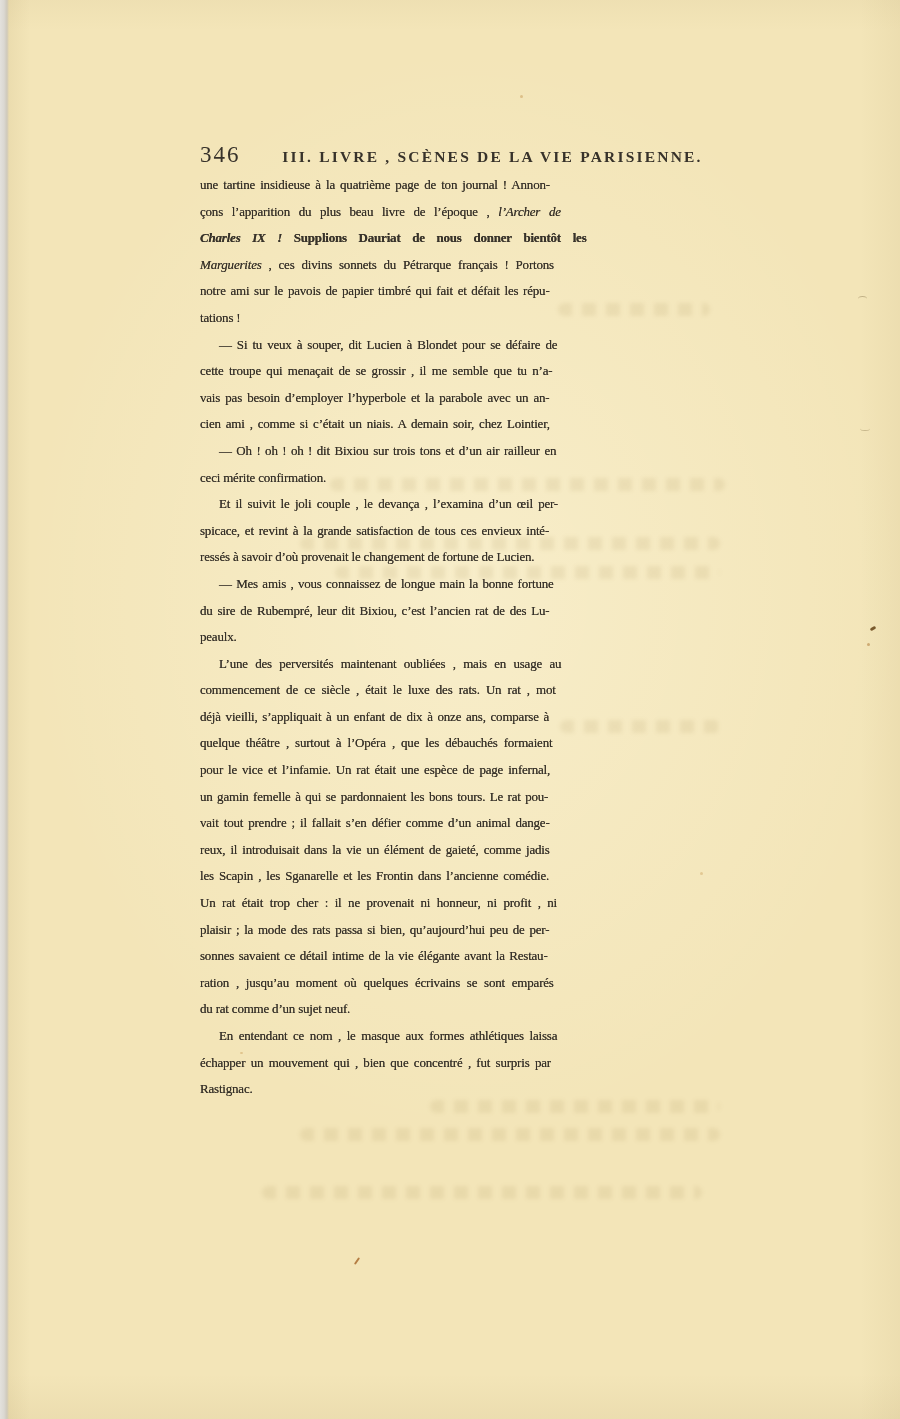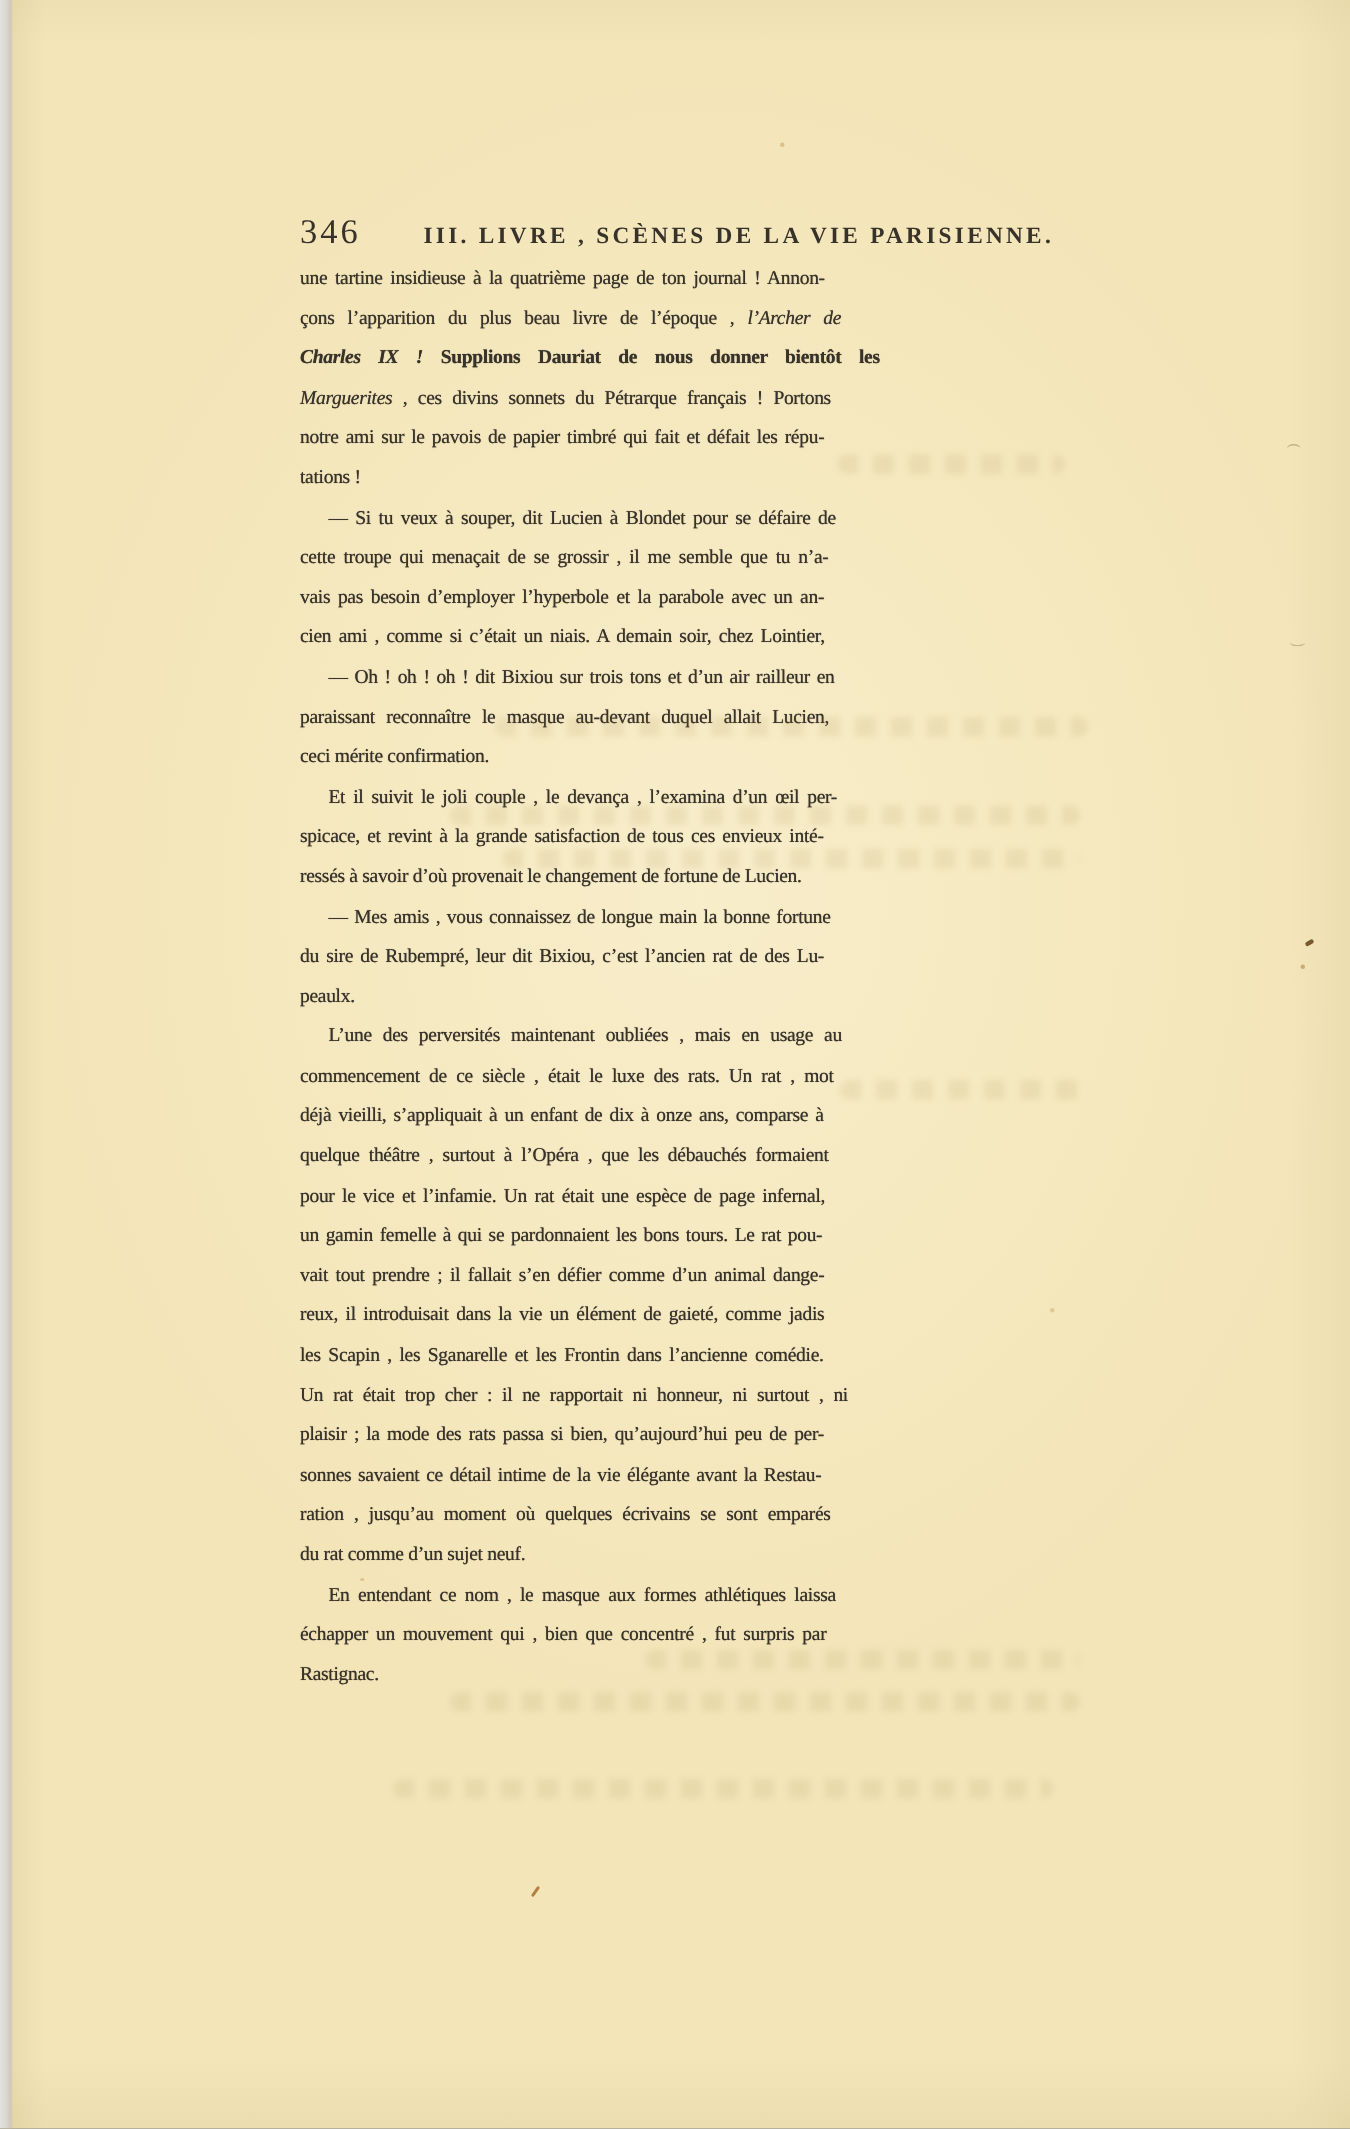--- a/index.html
+++ b/index.html
@@ -85,21 +85,20 @@
         <div class="line para-end"><span class="line-text"><span>tations !</span></span></div>
       </div>
       <div class="paragraph">
         <div class="line indent"><span class="line-text" style="word-spacing: 2.02163px;"><span>— Si tu veux à souper, dit Lucien à Blondet pour se défaire de</span></span></div>
         <div class="line"><span class="line-text" style="word-spacing: 2.35216px;"><span>cette troupe qui menaçait de se grossir , il me semble que tu n’a-</span></span></div>
         <div class="line"><span class="line-text" style="word-spacing: 2.09063px;"><span>vais pas besoin d’employer l’hyperbole et la parabole avec un an-</span></span></div>
         <div class="line"><span class="line-text" style="word-spacing: 1.89844px;"><span>cien ami , comme si c’était un niais. A demain soir, chez Lointier,</span></span></div>
       </div>
       <div class="paragraph">
         <div class="line indent"><span class="line-text" style="word-spacing: 1.50977px;"><span>— Oh ! oh ! oh ! dit Bixiou sur trois tons et d’un air railleur en</span></span></div>
-        <div class="line"><span class="line-text" style="word-spacing: 4.46875px;"><span>paraissant reconnaître le masque au-devant duquel allait Lucien,</span></span></div>
         <div class="line para-end"><span class="line-text"><span>ceci mérite confirmation.</span></span></div>
       </div>
       <div class="paragraph">
         <div class="line indent"><span class="line-text" style="word-spacing: 2.25841px;"><span>Et il suivit le joli couple , le devança , l’examina d’un œil per-</span></span></div>
         <div class="line"><span class="line-text" style="word-spacing: 1.87784px;"><span>spicace, et revint à la grande satisfaction de tous ces envieux inté-</span></span></div>
         <div class="line para-end"><span class="line-text"><span>ressés à savoir d’où provenait le changement de fortune de Lucien.</span></span></div>
       </div>
       <div class="paragraph">
         <div class="line indent"><span class="line-text" style="word-spacing: 1.32244px;"><span>— Mes amis , vous connaissez de longue main la bonne fortune</span></span></div>
         <div class="line"><span class="line-text" style="word-spacing: 1.77214px;"><span>du sire de Rubempré, leur dit Bixiou, c’est l’ancien rat de des Lu-</span></span></div>
@@ -108,21 +107,21 @@
       <div class="paragraph">
         <div class="line indent"><span class="line-text" style="word-spacing: 4.27778px;"><span>L’une des perversités maintenant oubliées , mais en usage au</span></span></div>
         <div class="line"><span class="line-text" style="word-spacing: 3.13462px;"><span>commencement de ce siècle , était le luxe des rats. Un rat , mot</span></span></div>
         <div class="line"><span class="line-text" style="word-spacing: 1.70312px;"><span>déjà vieilli, s’appliquait à un enfant de dix à onze ans, comparse à</span></span></div>
         <div class="line"><span class="line-text" style="word-spacing: 3.04062px;"><span>quelque théâtre , surtout à l’Opéra , que les débauchés formaient</span></span></div>
         <div class="line"><span class="line-text" style="word-spacing: 1.97135px;"><span>pour le vice et l’infamie. Un rat était une espèce de page infernal,</span></span></div>
         <div class="line"><span class="line-text" style="word-spacing: 1.44661px;"><span>un gamin femelle à qui se pardonnaient les bons tours. Le rat pou-</span></span></div>
         <div class="line"><span class="line-text" style="word-spacing: 1.98438px;"><span>vait tout prendre ; il fallait s’en défier comme d’un animal dange-</span></span></div>
         <div class="line"><span class="line-text" style="word-spacing: 1.98153px;"><span>reux, il introduisait dans la vie un élément de gaieté, comme jadis</span></span></div>
         <div class="line"><span class="line-text" style="word-spacing: 2.02188px;"><span>les Scapin , les Sganarelle et les Frontin dans l’ancienne comédie.</span></span></div>
-        <div class="line"><span class="line-text" style="word-spacing: 3.54688px;"><span>Un rat était trop cher : il ne rapportait ni honneur, ni surtout , ni</span></span></div>
+        <div class="line"><span class="line-text" style="word-spacing: 3.54688px;"><span>Un rat était trop cher : il ne provenait ni honneur, ni profit , ni</span></span></div>
         <div class="line"><span class="line-text" style="word-spacing: 1.77474px;"><span>plaisir ; la mode des rats passa si bien, qu’aujourd’hui peu de per-</span></span></div>
         <div class="line"><span class="line-text" style="word-spacing: 1.42756px;"><span>sonnes savaient ce détail intime de la vie élégante avant la Restau-</span></span></div>
         <div class="line"><span class="line-text" style="word-spacing: 3.77257px;"><span>ration , jusqu’au moment où quelques écrivains se sont emparés</span></span></div>
         <div class="line para-end"><span class="line-text"><span>du rat comme d’un sujet neuf.</span></span></div>
       </div>
       <div class="paragraph">
         <div class="line indent"><span class="line-text" style="word-spacing: 2.5875px;"><span>En entendant ce nom , le masque aux formes athlétiques laissa</span></span></div>
         <div class="line"><span class="line-text" style="word-spacing: 2.3125px;"><span>échapper un mouvement qui , bien que concentré , fut surpris par</span></span></div>
         <div class="line para-end"><span class="line-text"><span>Rastignac.</span></span></div>
       </div>

